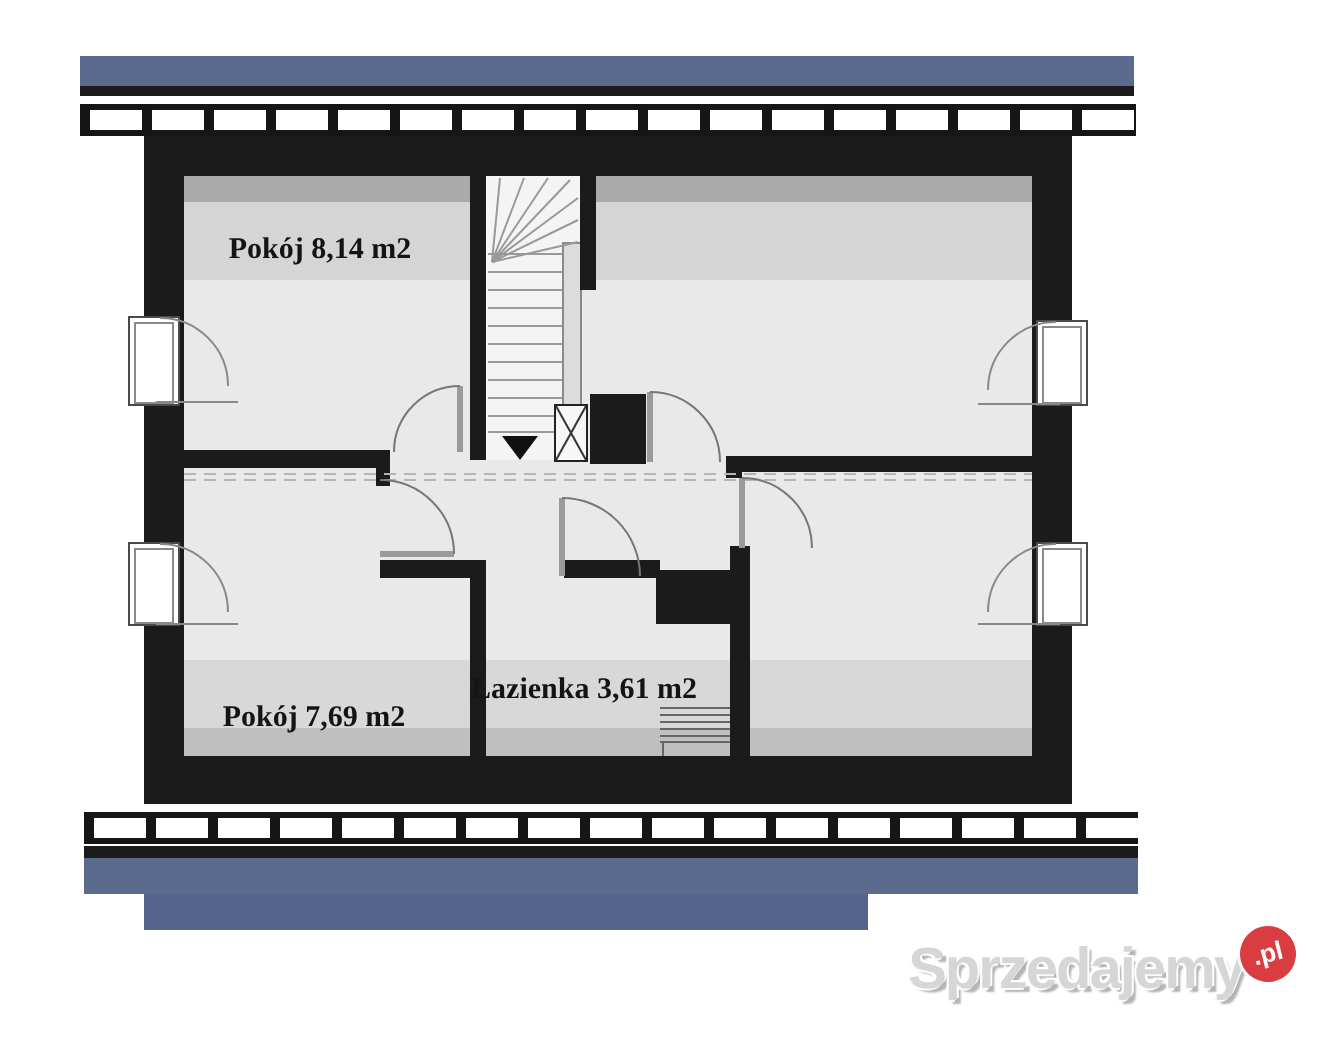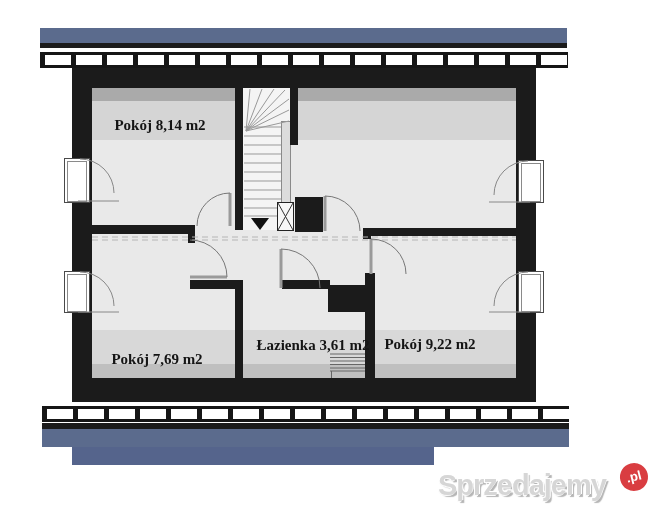--- a/index.html
+++ b/index.html
@@ -62,27 +62,27 @@
   .window-right-lower{left:518px;top:271px;width:26px;height:42px;}
 
   svg.overlay{position:absolute;left:0;top:0;z-index:6;pointer-events:none;}
 
   
   .room-label{position:absolute;width:140px;text-align:center;font-weight:bold;font-size:15px;
      color:#141414;white-space:nowrap;z-index:7;}
   .label-room-top-left{left:90px;top:117px;}
   .label-room-top-right{left:311px;top:119px;}
   .label-room-bottom-left{left:87px;top:351px;}
-  .label-bathroom{left:243px;top:337px;}
+  .label-bathroom{left:222px;top:337px;}
   .label-room-bottom-right{left:360px;top:336px;}
 
   
   .watermark{position:absolute;left:438px;top:460px;width:220px;height:40px;z-index:10;
      font-family:"Liberation Sans","DejaVu Sans",sans-serif;}
-  .watermark-text{position:absolute;left:0;top:9px;width:184px;
+  .watermark-text{position:absolute;left:0;top:9px;width:184px;text-align:right;
      font-weight:bold;font-size:29px;letter-spacing:-1px;color:#d6d6d6;
      text-shadow:-1px -1px 0 #ffffff,1px -1px 0 #ffffff,-1px 1px 0 #fbfbfb,2px 2px 1px #b5b5b5;}
   .watermark-badge{position:absolute;left:182px;top:3px;width:28px;height:28px;border-radius:50%;
      background:#d93d41;color:#ffffff;font-weight:bold;font-size:13px;line-height:28px;
      text-align:center;transform:rotate(-14deg);box-shadow:0 0 0 1.5px rgba(255,255,255,.85);}
 </style>
 </head>
 <body>
 
 <div class="plan">
@@ -216,20 +216,19 @@
         <line x1="330" y1="364.5" x2="365" y2="364.5"></line>
       <line x1="330" y1="368" x2="365" y2="368"></line>
         <line x1="330" y1="371" x2="365" y2="371"></line>
       <line x1="331.5" y1="371" x2="331.5" y2="378"></line>
     </g>
   </svg>
 
   <span class="room-label label-room-top-left">Pokój 8,14 m2</span>
   <span class="room-label label-room-bottom-left">Pokój 7,69 m2</span>
   <span class="room-label label-bathroom">Łazienka 3,61 m2</span>
-  <span class="room-label label-room-bottom-right">Pokój 9,22 m2</span>
 
   <div class="watermark">
     <span class="watermark-text">Sprzedajemy</span>
     <span class="watermark-badge">.pl</span>
   </div>
 
 </div>
 
 </body></html>

